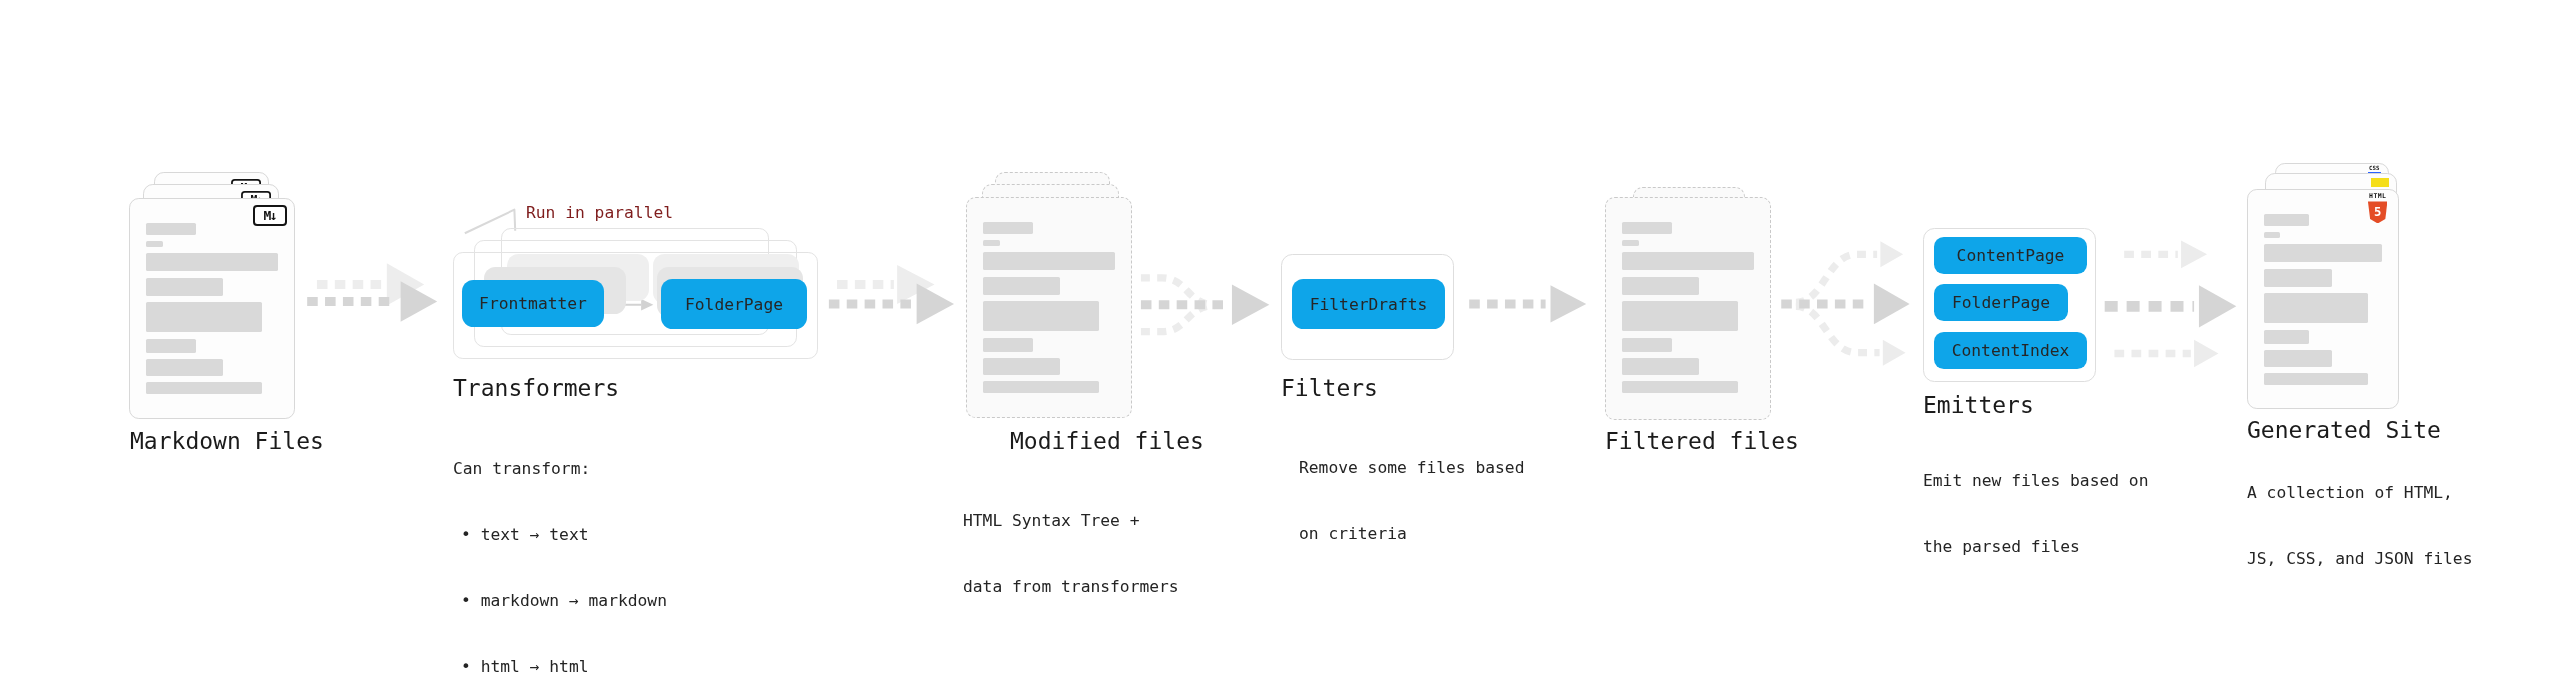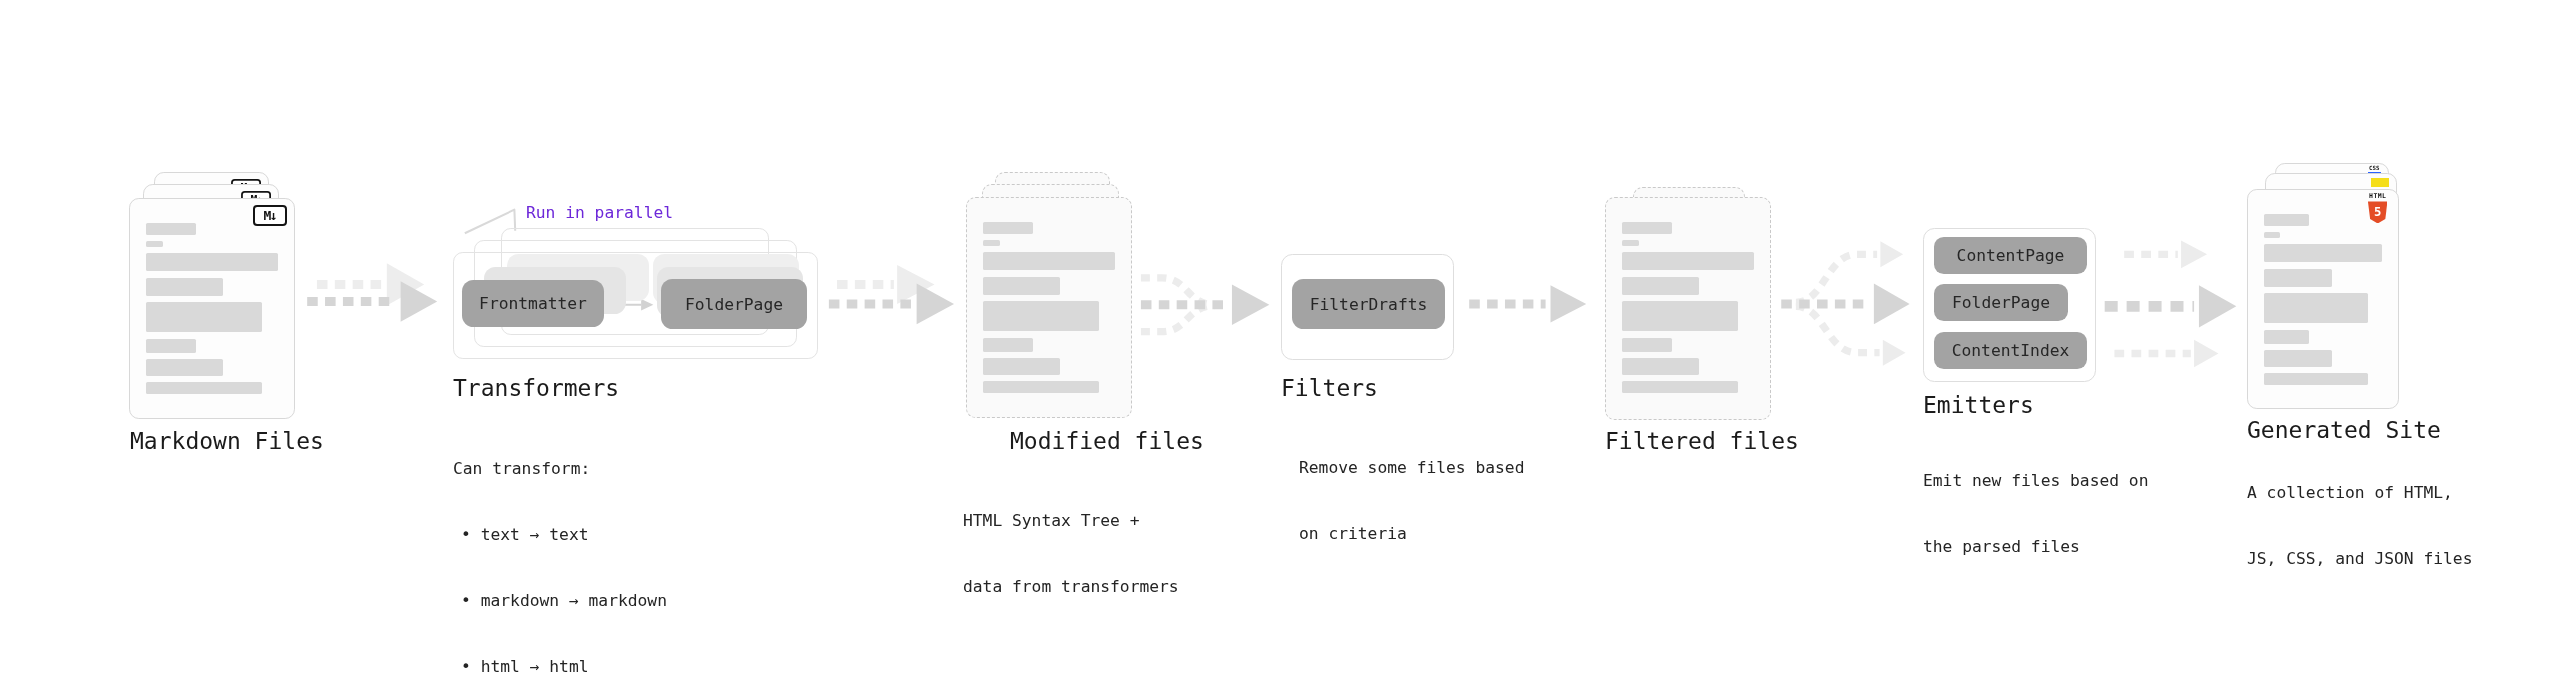--- a/index.html
+++ b/index.html
@@ -34,33 +34,33 @@
   }
   .js-badge{position:absolute;right:7.3px;top:4.1px;width:18px;height:9px;background:#f5de19;}
   .css-badge{position:absolute;right:6.5px;top:1.6px;width:14.6px;text-align:center;}
   .css-badge .word{font-size:5.7px;font-weight:bold;color:#141414;line-height:5.7px;}
   .css-badge .rule{width:13px;height:2.4px;background:#2962ff;margin:0.8px auto 0;}
 
   
   .outer-rect{position:absolute;border:1.6px solid #e3e3e3;border-radius:9.8px;box-sizing:border-box;background:transparent;}
   .pill{position:absolute;border-radius:11.4px;display:flex;align-items:center;justify-content:center;
         font-size:16.3px;color:#262626;box-sizing:border-box;}
-  .pill.front{background:#a3a3a3;text-align:right;}
+  .pill.front{background:#0ea5e9;text-align:right;}
   .pill.ghost1{background:#e5e5e5;}
   .pill.ghost2{background:#efefef;}
 
   
   .card{position:absolute;background:#ffffff;border:1.6px solid #dedede;border-radius:11.4px;box-sizing:border-box;}
   .em-pill{border-radius:9.8px;}
 
   
   .title{position:absolute;font-size:23px;line-height:26px;font-weight:500;color:#1b1b1b;white-space:pre;}
   .desc{position:absolute;font-size:16.3px;line-height:22px;color:#242424;white-space:pre;}
   .desc .indent{padding-left:8.1px;}
-  .annotation{position:absolute;font-size:16.3px;color:#6d28d9;white-space:pre;}
+  .annotation{position:absolute;font-size:16.3px;color:#7f1d1d;white-space:pre;}
 </style>
 </head>
 <body>
 
 <div class="canvas">
 
   <svg class="overlay" viewBox="0 0 3170 838">
 
     <g>
       <line x1="390" y1="350" x2="472" y2="350" stroke="#ededed" stroke-width="11" stroke-dasharray="13 9"></line>

